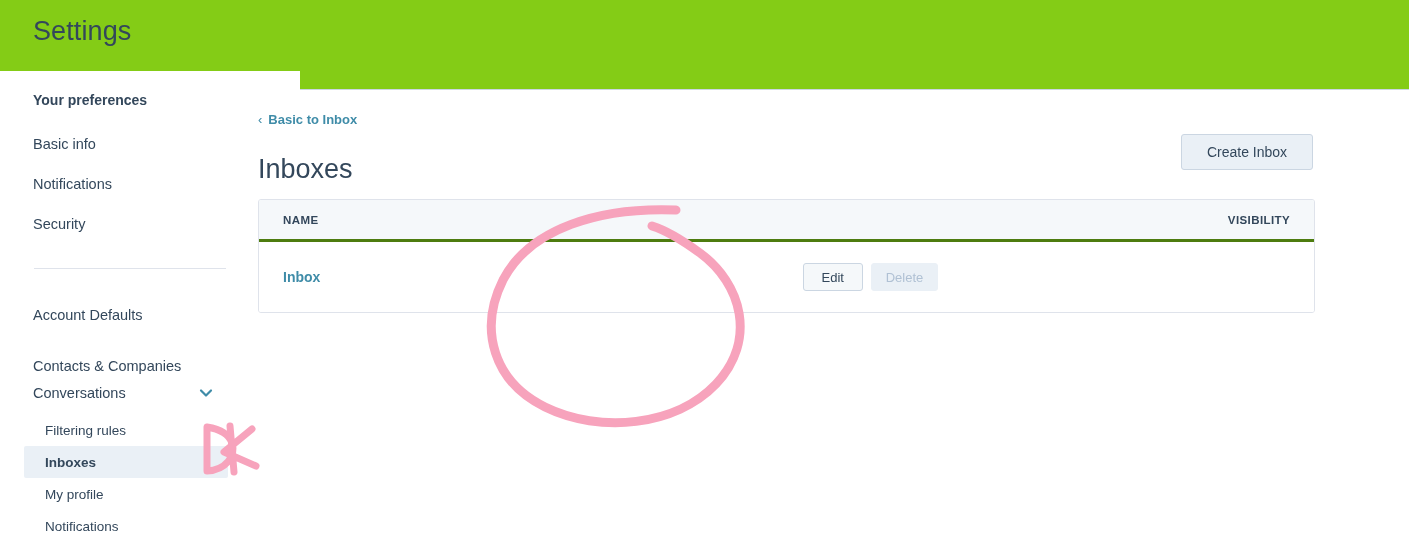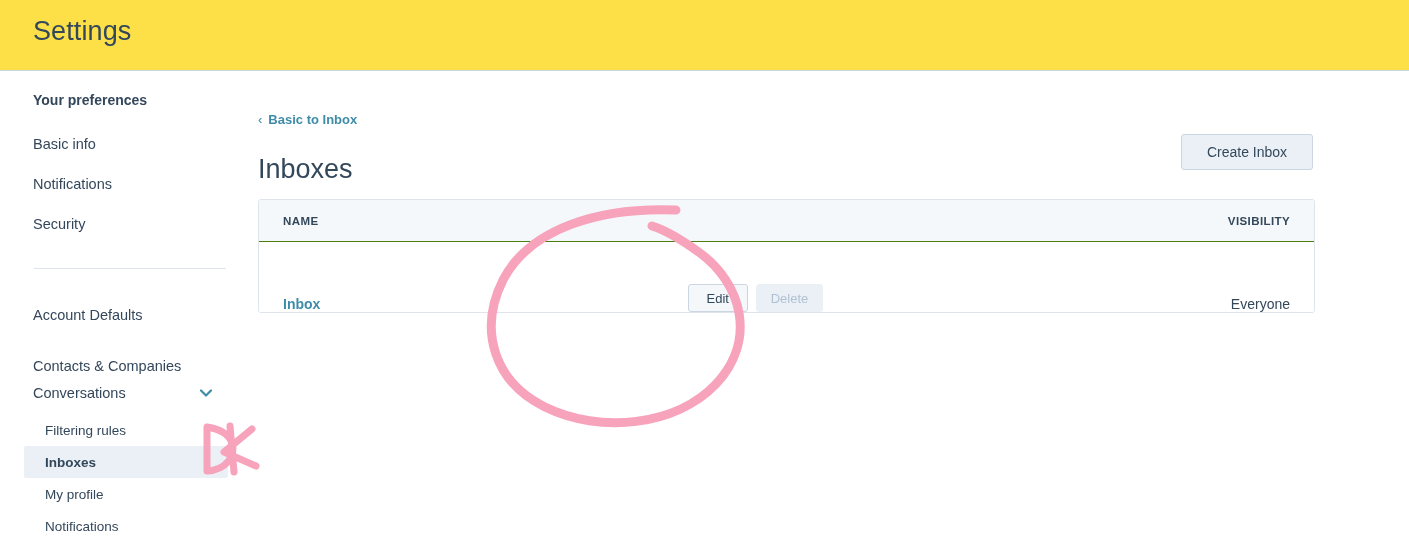--- a/index.html
+++ b/index.html
@@ -17,24 +17,24 @@
     height: 539px;
     overflow: hidden;
     background: #ffffff;
   }
 
   
   #app-header {
     position: absolute;
     left: 0; top: 0;
     width: 1409px;
-    height: 71px;
+    height: 90px;
     border-bottom: 1px solid #cbd6e2;
     box-sizing: border-box;
-    background: #fde047;
+    background: #84cc16;
   }
   #settings-title {
     position: absolute;
     left: 33px;
     top: 11px;
     font-size: 27px;
     font-weight: 300;
     color: #33475b;
     letter-spacing: 0.1px;
     line-height: 40px;
@@ -174,34 +174,34 @@
     border-radius: 3px;
     box-sizing: border-box;
     background: #ffffff;
     overflow: hidden;
   }
   #table-header-row {
     display: flex;
     align-items: center;
     height: 42px;
     background: #f5f8fa;
-    border-bottom: 1px solid #4d7c0f;
+    border-bottom: 3px solid #4d7c0f;
     box-sizing: border-box;
   }
   .th {
     font-size: 11.5px;
     font-weight: bold;
     color: #33475b;
     letter-spacing: 0.4px;
   }
   .th-name { padding-left: 24px; flex: 1; text-align: left; }
   .th-visibility { padding-right: 24px; text-align: center; }
   .tr {
     display: flex;
-    align-items: flex-end;
+    align-items: center;
     height: 70px;
     background: #ffffff;
     box-sizing: border-box;
   }
   .td-name {
     padding-left: 24px;
     width: 288px;
     box-sizing: border-box;
     font-size: 14px;
     font-weight: bold;
@@ -321,21 +321,20 @@
         <div class="th th-name">NAME</div>
         <div class="th th-visibility">VISIBILITY</div>
       </div>
 
       <div class="tr">
         <div class="td-name">Inbox</div>
         <div class="td-actions">
           <div class="row-btn edit">Edit</div>
           <div class="row-btn delete">Delete</div>
         </div>
-        <div class="td-visibility">Everyone</div>
       </div>
 
     </div>
   </main>
 
   <svg id="annotation-layer" viewBox="0 0 1409 539">
 
     <path d="M676 210
              C 600 207, 530 228, 503 280
              C 478 330, 494 382, 545 407

